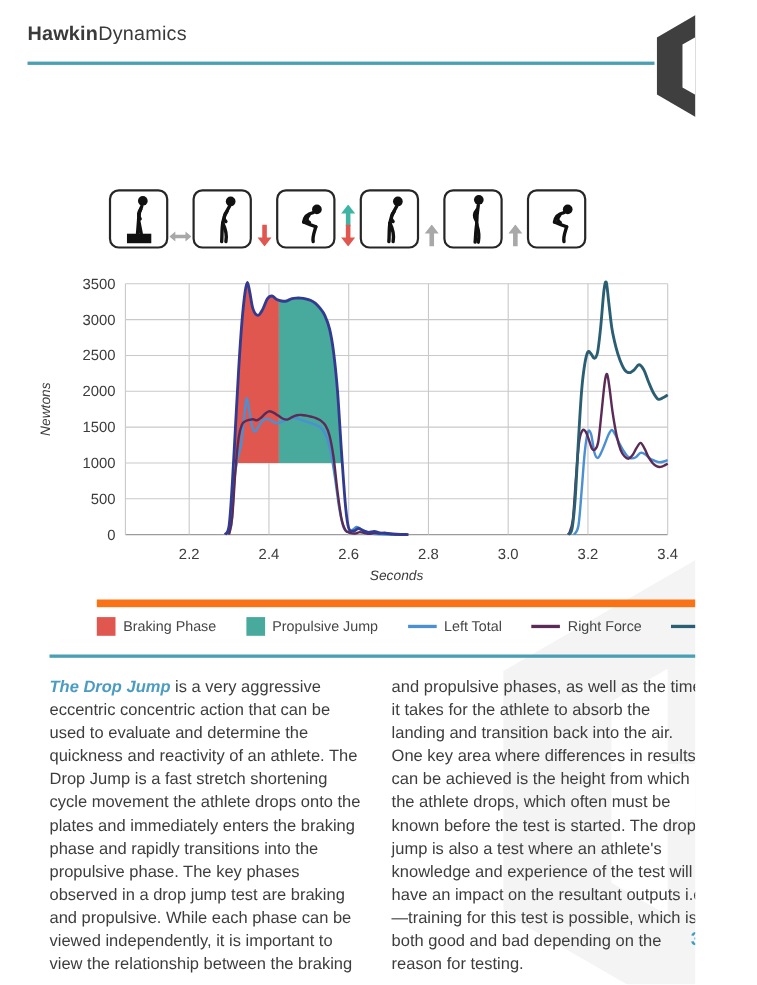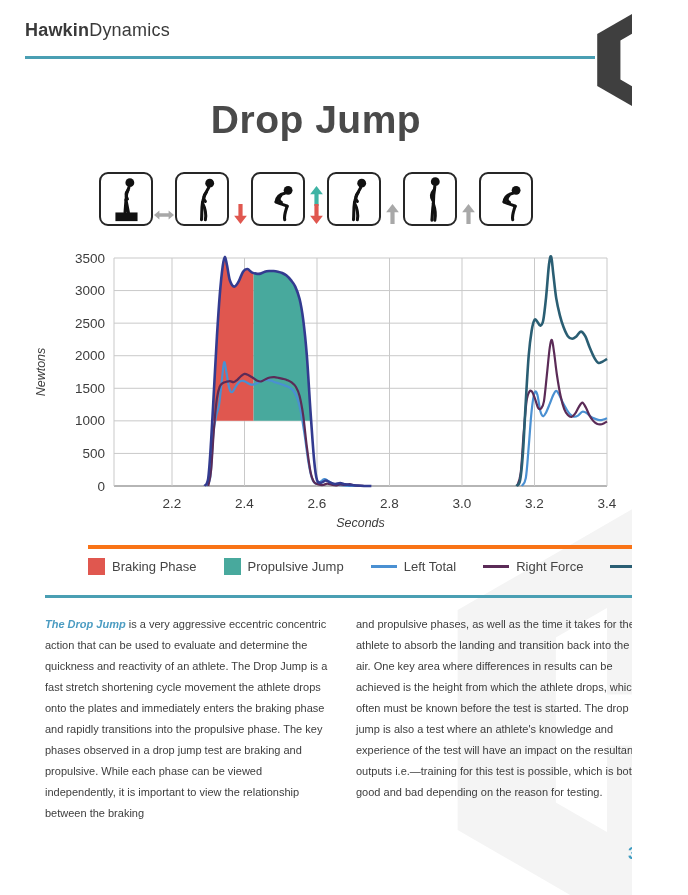--- a/index.html
+++ b/index.html
@@ -26,29 +26,29 @@
   .gapslot{width:22px;display:flex;flex-direction:column;align-items:center;justify-content:flex-end;
            align-self:stretch;flex:0 0 auto;}
   .arr-gray{fill:#a8a8a8;}
   .arr-red{fill:#e0574f;}
   .arr-teal{fill:#3fb3a4;}
   .mb6{margin-bottom:6px;} .mb2{margin-bottom:2px;} .mbn{margin-bottom:-2px;}
   
   .chart-wrap{left:28px;top:246px;width:632px;height:286px;}
   .chart-wrap svg{display:block;}
   
-  .legend{left:88px;top:545px;width:567px;border-top:4px solid #f97316;padding-top:9px;
+  .legend{left:88px;top:545px;width:567px;border-top:7px solid #f97316;padding-top:9px;
           display:flex;align-items:center;gap:27px;font-size:13px;color:#454545;}
   .legend-item{display:flex;align-items:center;gap:7px;white-space:nowrap;}
   .sw{width:17px;height:17px;display:inline-block;flex:0 0 auto;}
   .ln{width:26px;height:3px;display:inline-block;flex:0 0 auto;}
   
   .divider{left:45px;top:595px;width:600px;height:3px;background:#4a9fb3;}
   
-  .columns{left:45px;top:614px;width:598px;display:flex;gap:24px;font-size:11px;line-height:21px;color:#3d3d3d;}
+  .columns{left:45px;top:614px;width:598px;display:flex;gap:24px;font-size:15px;line-height:21px;color:#3d3d3d;}
   .col{flex:1 1 0;}
   .col p{margin:0;}
   .leadin{color:#4b9cc2;font-style:italic;font-weight:700;}
   
   .pagenum{left:628px;top:844px;font-size:17px;font-weight:700;color:#3f9cc1;}
 </style>
 </head>
 <body>
 
 <div class="page">
@@ -64,21 +64,20 @@
   <div class="layer brand"><b>Hawkin</b><span>Dynamics</span></div>
   <div class="layer rule"></div>
   <div class="layer logo">
     <svg viewBox="0 0 100 112" width="94" height="104">
       <path d="M50,2 L50,110 L5,84 L5,28 Z" fill="#3f3f3f"></path>
       <path d="M50,2 L95,28 L95,84 L50,110 Z" fill="#2e2e2e"></path>
       <path d="M30,35 L43,27.5 L43,49.5 L57,49.5 L57,27.5 L70,35 L70,77 L57,84.5 L57,62.5 L43,62.5 L43,84.5 L30,77 Z" fill="#ffffff"></path>
     </svg>
   </div>
 
-  <div class="layer title">Drop Jump</div>
 
   <div class="layer figures">
     <div class="figbox">
       <svg viewBox="0 0 52 52">
         <circle cx="30" cy="9" r="4.6" fill="#111"></circle>
         <path class="fig-stroke" d="M29,14 C27,18 26,22 26,27"></path>
         <path class="fig-stroke" d="M28,17 C25.5,20 25.5,23 27.5,26"></path>
         <path class="fig-stroke" d="M26,27 L25,40 M26,27 L28.5,40"></path>
         <rect x="15" y="40" width="23" height="9" fill="#111"></rect>
       </svg>

